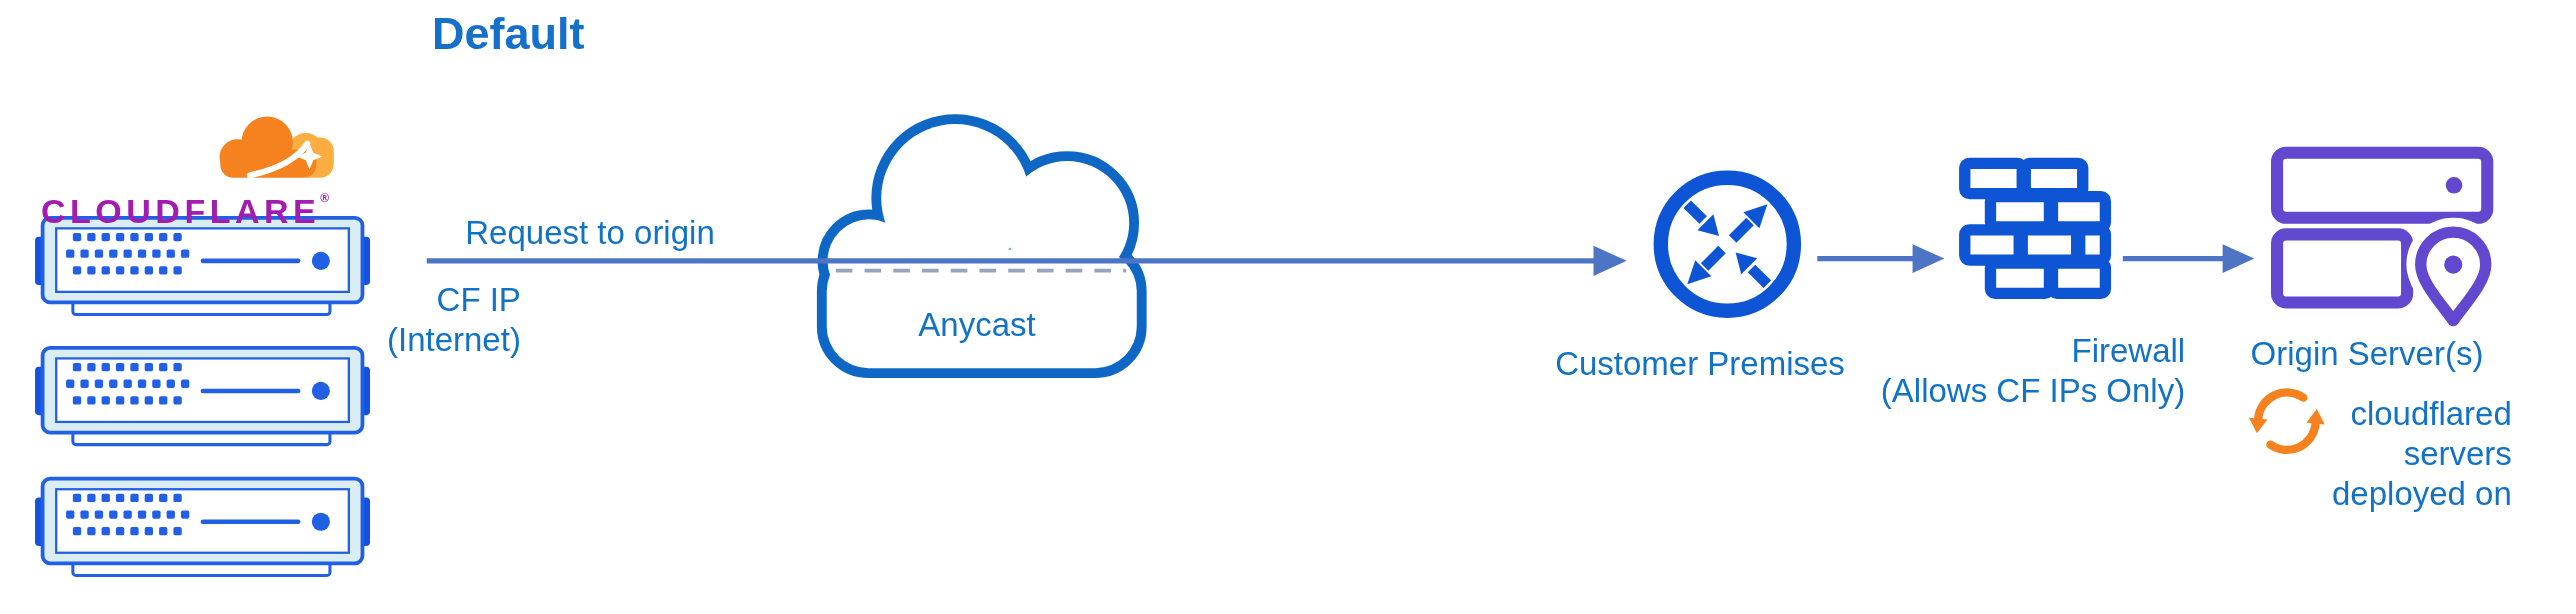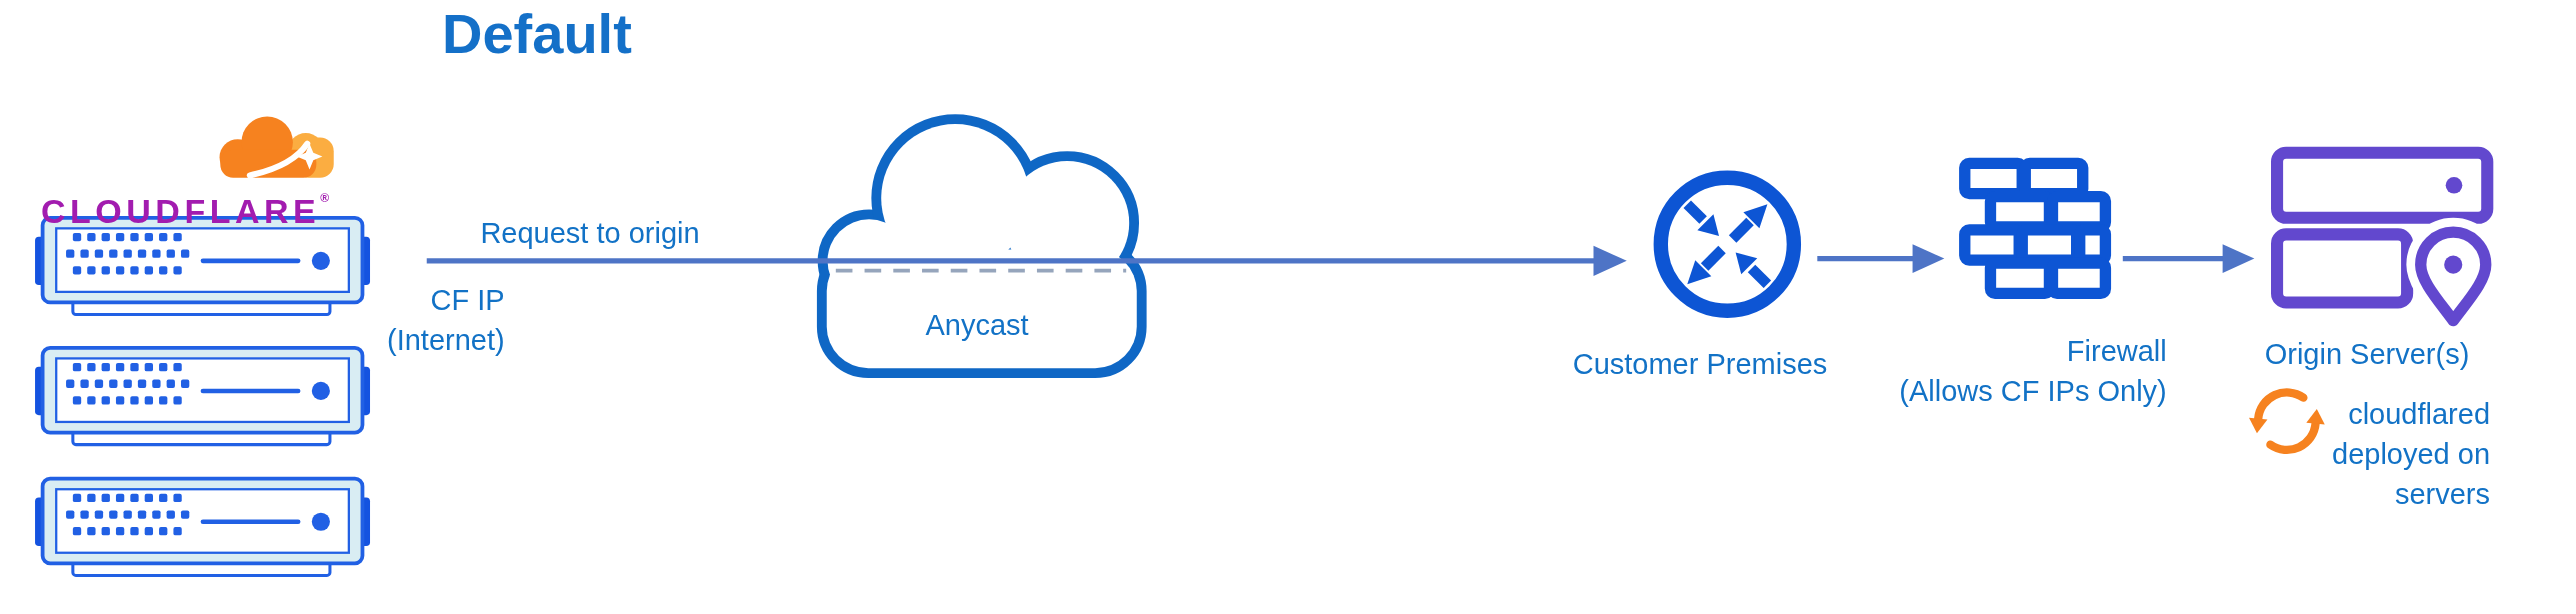--- a/index.html
+++ b/index.html
@@ -7,30 +7,30 @@
     position:relative;
     width:2576px;height:614px;
     background:#ffffff;
     overflow:hidden;
     font-family:"Liberation Sans",sans-serif;
   }
   .stage svg.canvas{position:absolute;left:0;top:0;}
   .lbl{
     position:absolute;
     color:#1272c6;
-    font-size:29px;
+    font-size:33px;
     line-height:40px;
     white-space:nowrap;
   }
   .lbl .line{display:block;text-align:right;}
   .centered{transform:translateX(-50%);text-align:center;}
   .title{
     position:absolute;
-    left:442px;top:0px;
-    font-size:56px;line-height:67px;
+    left:432px;top:0px;
+    font-size:45px;line-height:67px;
     font-weight:600;
     color:#1470c8;
     white-space:nowrap;
   }
   .wordmark{
     position:absolute;
     left:41px;top:180px;
     font-size:34px;line-height:36px;
     font-weight:700;
     letter-spacing:4.5px;
@@ -208,18 +208,18 @@
 
   <div class="lbl centered" style="left:2033px;top:331px;">
     <span class="line">Firewall</span>
     <span class="line">(Allows CF IPs Only)</span>
   </div>
 
   <div class="lbl centered" style="left:2367px;top:334px;">Origin Server(s)</div>
 
   <div class="lbl" style="left:2332px;top:394px;">
     <span class="line">cloudflared</span>
+    <span class="line">servers</span>
     <span class="line">deployed on</span>
-    <span class="line">servers</span>
   </div>
 
 </div>
 
 
 </body></html>

